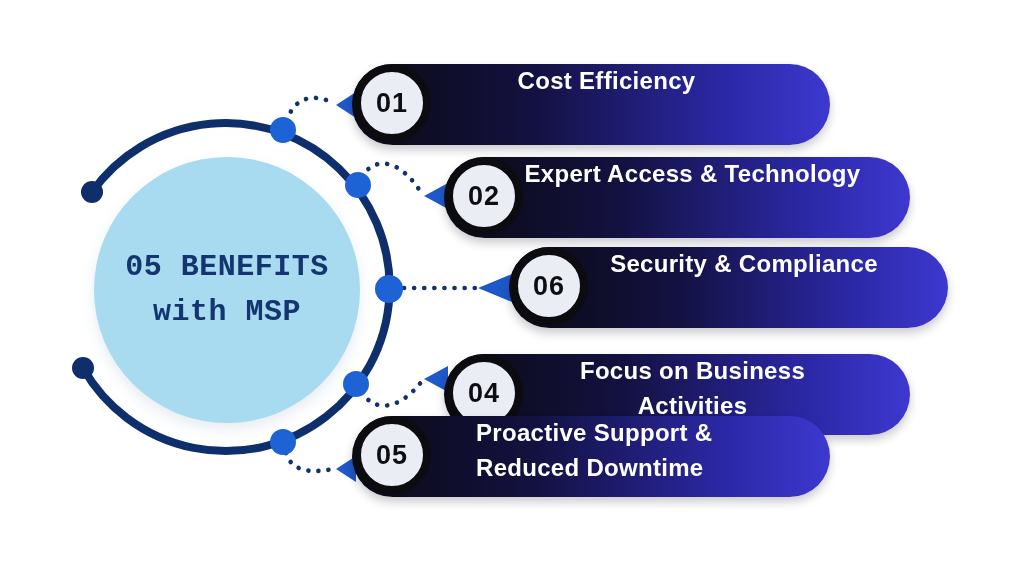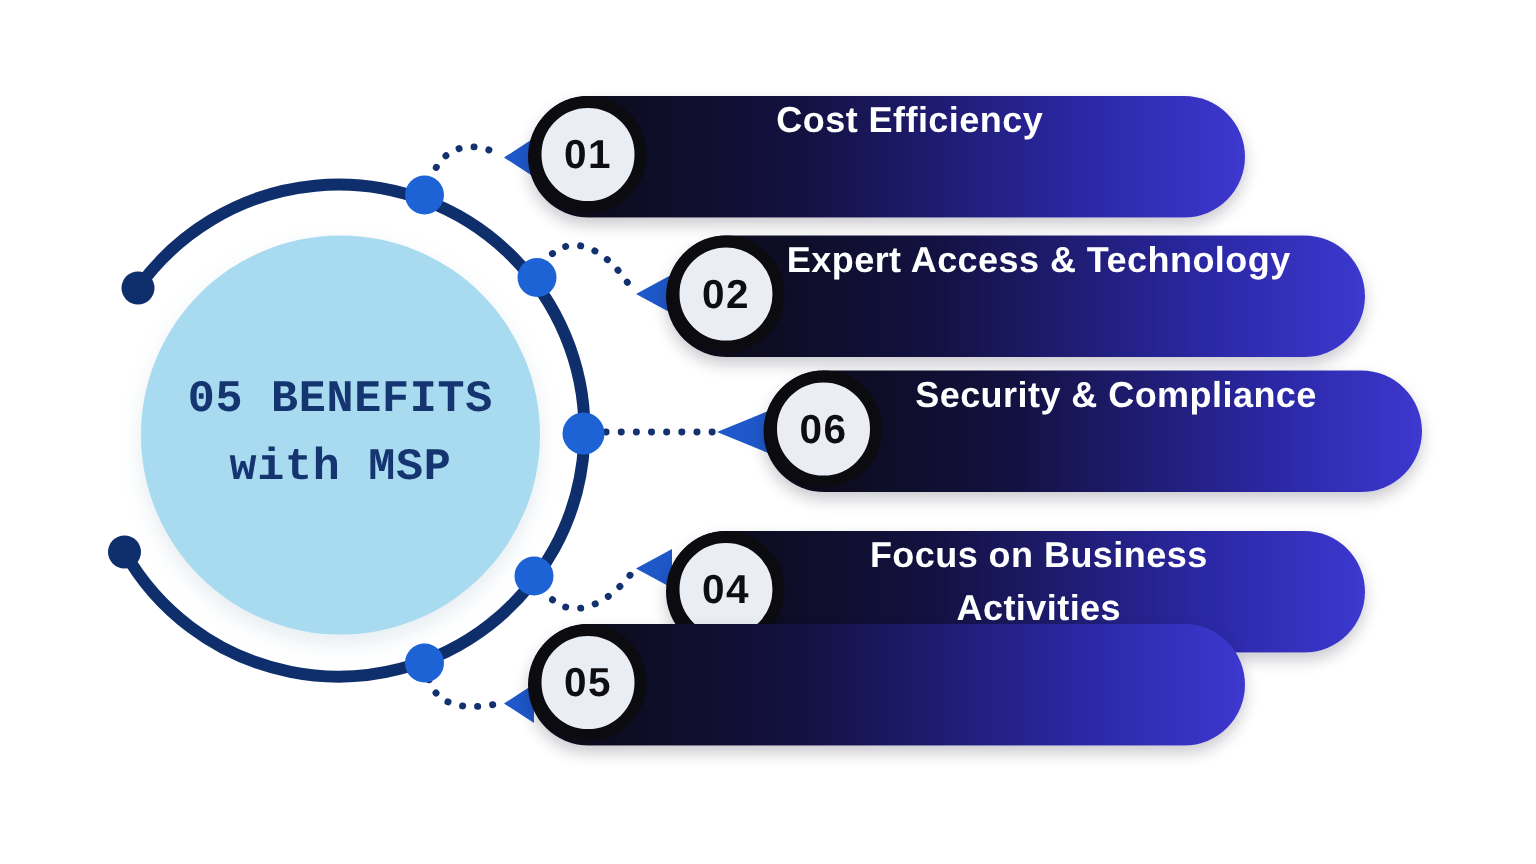--- a/index.html
+++ b/index.html
@@ -109,15 +109,17 @@
     <div class="badge">
       <span class="badge-number">04</span>
     </div>
     <div class="bar-label">Focus on Business Activities</div>
   </div>
 
   <div class="bar bar-5">
     <div class="badge">
       <span class="badge-number">05</span>
     </div>
+    <div class="bar-label">Proactive Support &amp;
+Reduced Downtime</div>
   </div>
 
 </div>
 
 </body></html>

